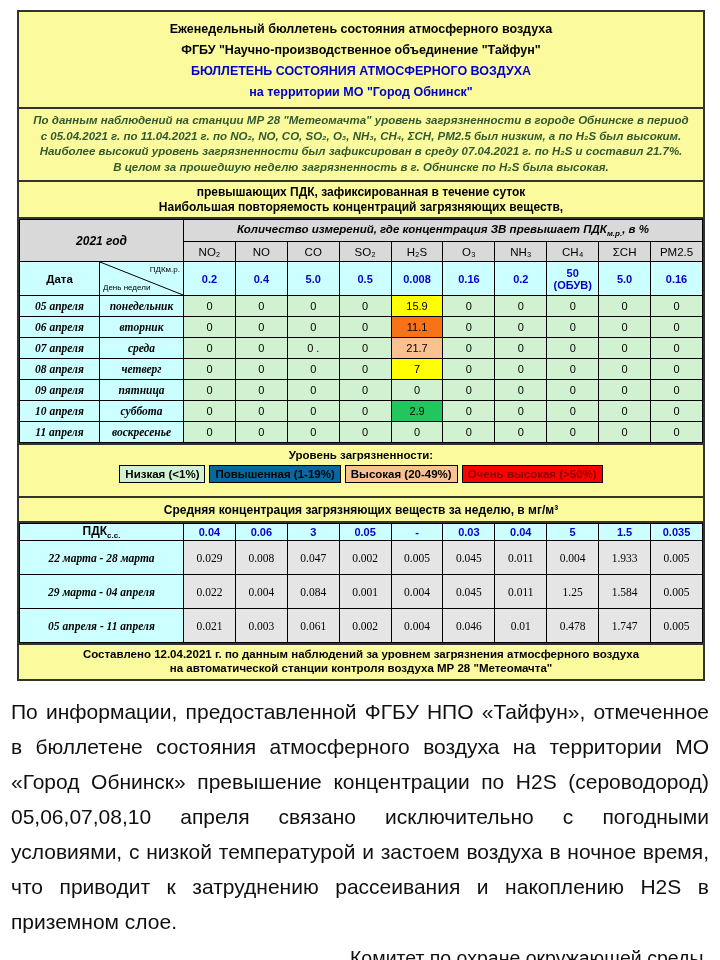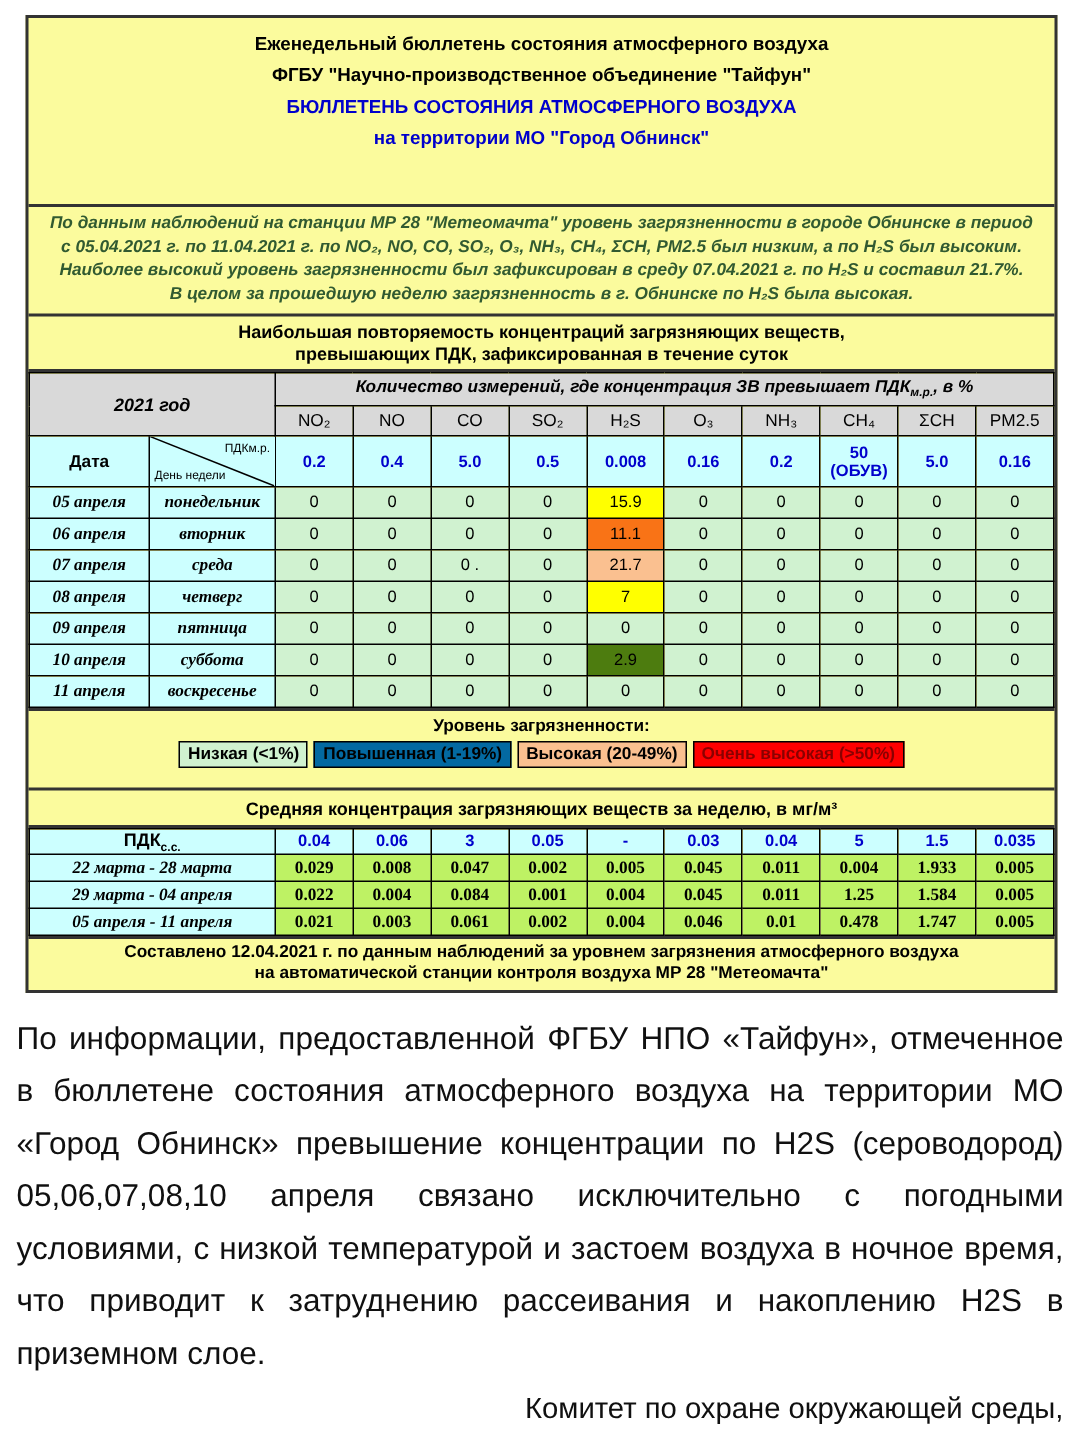--- a/index.html
+++ b/index.html
@@ -13,30 +13,29 @@
     border:2px solid var(--border-dark,#333);
     background:var(--bulletin-bg,#fbfb9d);
   }
   .sec{border-top:2px solid var(--border-dark,#333);}
   .header-block{padding:7px 4px 4px;text-align:center;}
   .header-line{font-weight:bold;font-size:12.5px;line-height:21px;}
   .summary-block{
     padding:4px 10px 5px;text-align:center;
     font-style:italic;font-weight:bold;font-size:11.5px;line-height:15.5px;
     color:var(--green-text,#315a31);
-    margin-top:29px;
   }
   .section-title{padding:3px 6px;text-align:center;font-weight:bold;font-size:12px;line-height:14.5px;}
   table{width:100%;border-collapse:collapse;table-layout:fixed;}
   td{border:1px solid #000;text-align:center;vertical-align:middle;font-size:11px;padding:0 1px;overflow:hidden;}
-  .h22{height:22px}.h20{height:20px}.h34{height:34px}.h21{height:21px}.h25{height:14px}.h19{height:18px}
+  .h22{height:22px}.h20{height:20px}.h34{height:34px}.h21{height:21px}.h25{height:14px}.h19{height:34px}
   .gray{background:var(--gray,#d9d9d9);}
   .cyan{background:var(--cyan,#ccffff);}
   .green{background:var(--green,#d0f2d0);}
-  .white{background:#bef264;font-weight:bold;}
+  .white{background:#e5e5e5;}
   .year{font-style:italic;font-weight:bold;font-size:12px;}
   .measure{font-style:italic;font-weight:bold;font-size:11.5px;}
   .pol{font-size:11.5px;}
   .datehead{font-weight:bold;font-size:11.5px;}
   .pdk{color:var(--blue,#0000cc);font-weight:bold;font-size:11px;line-height:12px;}
   .pdklabel{font-weight:bold;font-size:12px;}
   .date,.day,.period{
     font-family:"Liberation Serif","DejaVu Serif",serif;
     font-style:italic;font-weight:bold;font-size:11.5px;
   }
@@ -70,22 +69,22 @@
         <div class="header-line" style="color: rgb(0, 0, 204);">БЮЛЛЕТЕНЬ СОСТОЯНИЯ АТМОСФЕРНОГО ВОЗДУХА</div>
         <div class="header-line" style="color: rgb(0, 0, 204);">на территории МО "Город Обнинск"</div>
       </div>
 
     <div class="summary-block sec">
       <div>По данным наблюдений на станции МР 28 "Метеомачта" уровень загрязненности в городе Обнинске в период с 05.04.2021 г. по 11.04.2021 г. по NO₂, NO, CO, SO₂, O₃, NH₃, CH₄, ΣCH, PM2.5 был низким, а по H₂S был высоким. Наиболее высокий уровень загрязненности был зафиксирован в среду 07.04.2021 г. по H₂S и составил 21.7%.</div>
       <div>В целом за прошедшую неделю загрязненность в г. Обнинске по H₂S была высокая.</div>
     </div>
 
     <div class="section-title sec">
+      <div>превышающих ПДК, зафиксированная в течение суток</div>
       <div>Наибольшая повторяемость концентраций загрязняющих веществ,</div>
-      <div>превышающих ПДК, зафиксированная в течение суток</div>
     </div>
 
     <div class="sec">
       <table>
         <colgroup>
             <col style="width:80px">
             <col style="width:84px">
           </colgroup>
         <tbody>
             <tr class="h22">
@@ -194,21 +193,21 @@
               <td class="green">0</td>
               <td class="green">0</td>
             </tr>
             <tr class="h21">
               <td class="cyan date">10 апреля</td>
               <td class="cyan day">суббота</td>
               <td class="green">0</td>
               <td class="green">0</td>
               <td class="green">0</td>
               <td class="green">0</td>
-              <td class="green" style="background: #4d7c0f;">2.9</td>
+              <td class="green" style="background: #22c55e;">2.9</td>
               <td class="green">0</td>
               <td class="green">0</td>
               <td class="green">0</td>
               <td class="green">0</td>
               <td class="green">0</td>
             </tr>
             <tr class="h21">
               <td class="cyan date">11 апреля</td>
               <td class="cyan day">воскресенье</td>
               <td class="green">0</td>

